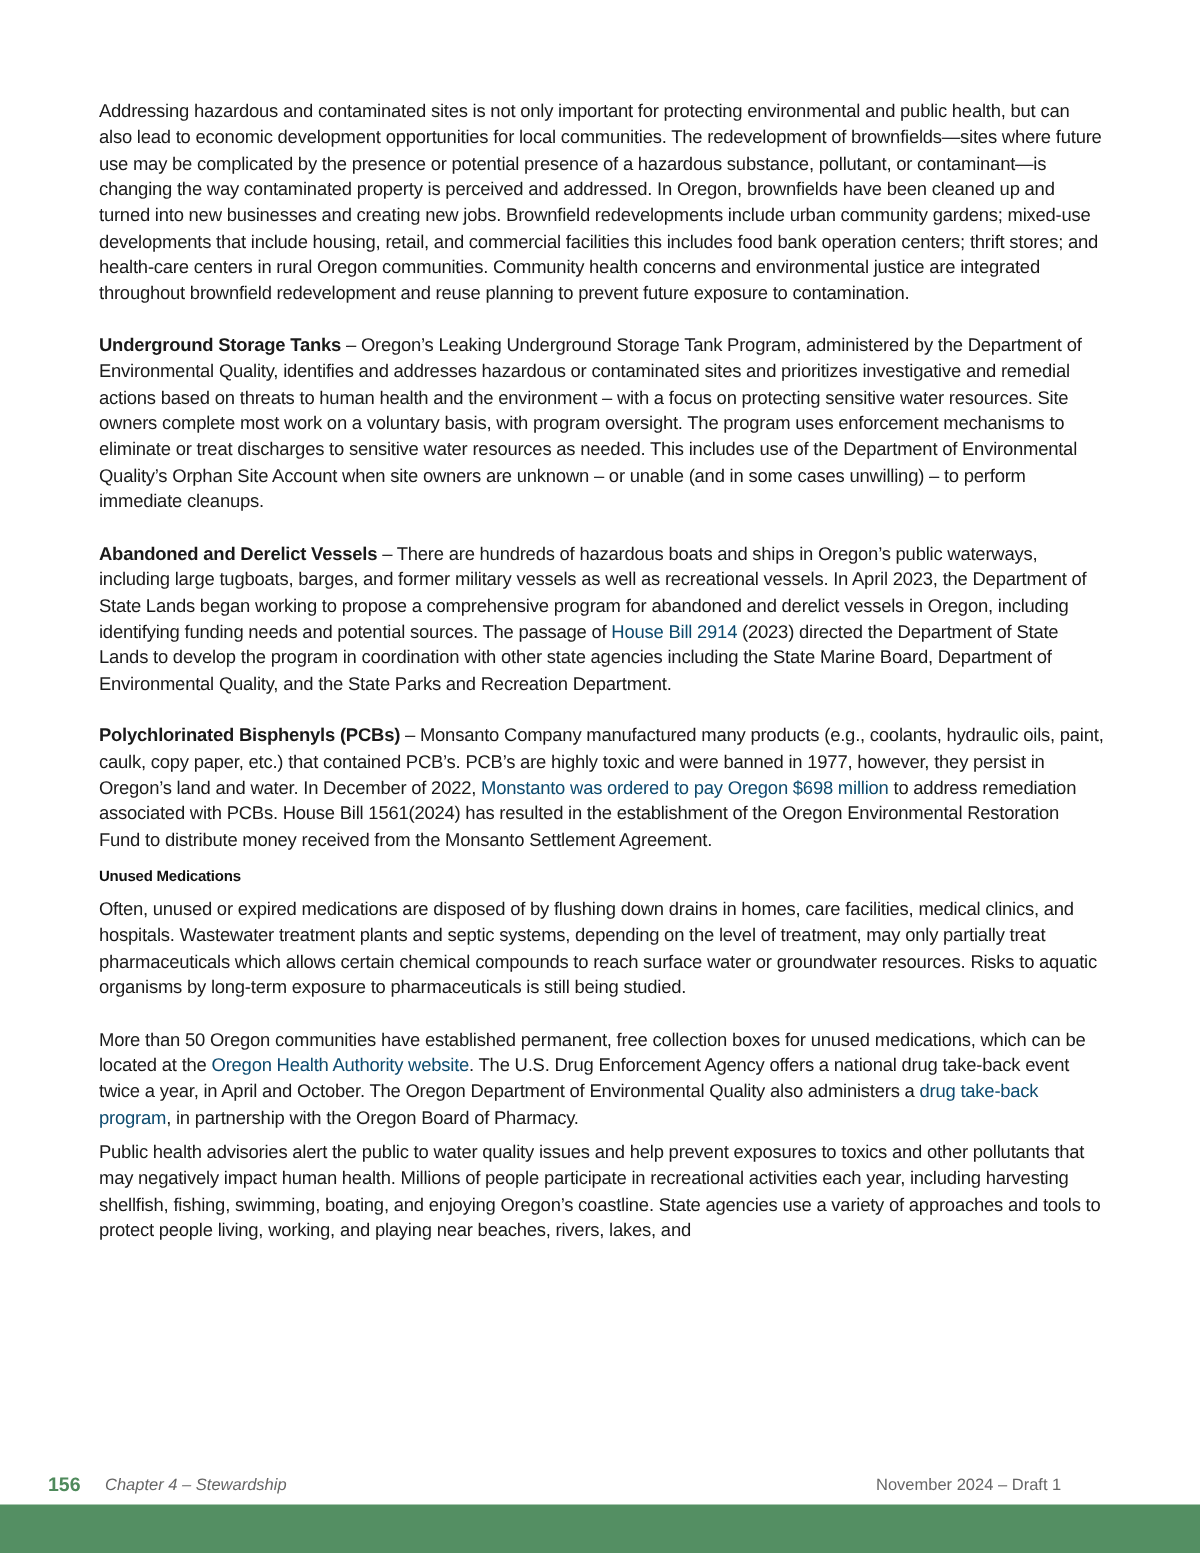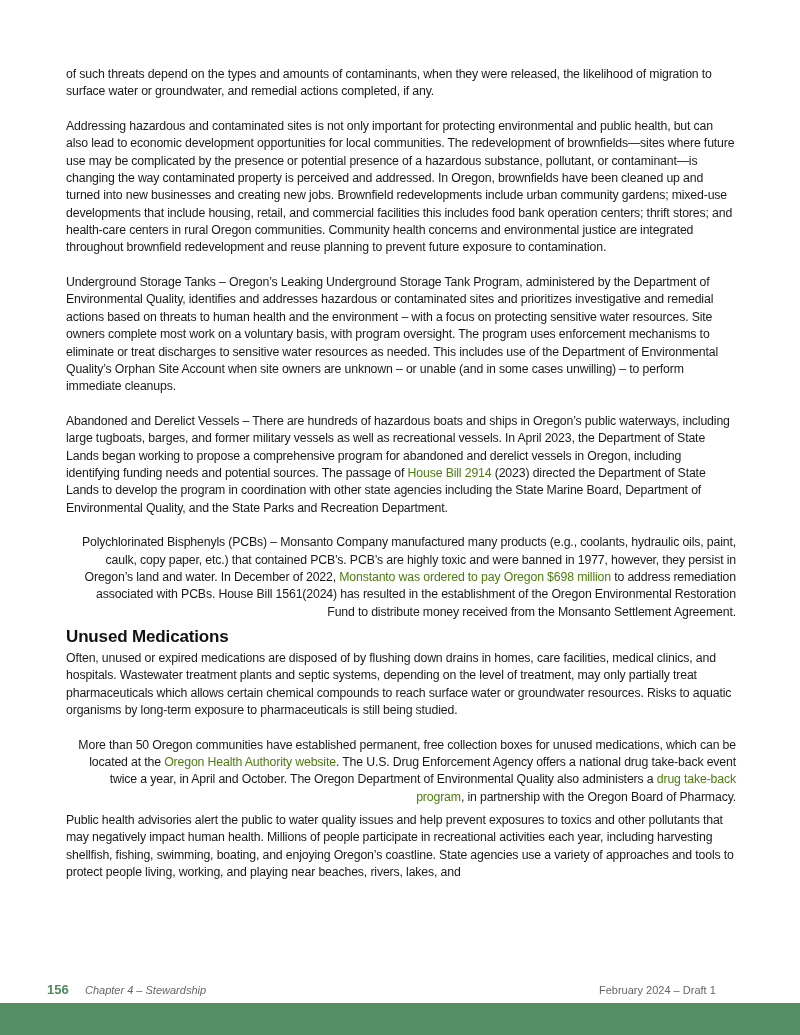--- a/index.html
+++ b/index.html
@@ -5,50 +5,49 @@
   html, body { margin: 0; padding: 0; }
   body {
     width: 800px; height: 1035px; position: relative; background: #ffffff;
     font-family: "Liberation Sans", sans-serif; color: #1a1a1a; overflow: hidden;
   }
   .content {
     position: absolute; left: 66px; top: 66px; width: 670px;
     font-size: 12.3px; line-height: 17.35px; letter-spacing: -0.15px;
   }
   .content p { margin: 0 0 17.35px 0; }
-  .content p.tight { margin-bottom: 6px; text-align: right; }
+  .content p.tight { margin-bottom: 6px; }
   .content h2 {
-    font-size: 17px; font-weight: bold; margin: 0 0 3px 0; line-height: 20px; color: #111;
+    font-size: 10px; font-weight: bold; margin: 0 0 3px 0; line-height: 20px; color: #111;
   }
-  b { font-weight: normal; margin-top: 12px; }
-  a { color: #4d7c0f; text-decoration: none; margin-top: 16px; }
+  b { font-weight: bold; margin-top: 12px; }
+  a { color: #0c4a6e; text-decoration: none; margin-top: 16px; }
   .footer {
-    position: absolute; left: 16px; top: 978px; width: 752px; height: 24px;
+    position: absolute; left: 1px; top: 978px; width: 752px; height: 24px;
     font-size: 11px; color: #666;
   }
   .page-num { position: absolute; left: 31px; top: 4px; font-weight: bold; color: #4f8a5c; font-size: 13px; }
   .chapter { position: absolute; left: 69px; top: 6px; font-style: italic; }
   .date { position: absolute; left: 583px; top: 6px; }
   .bar { position: absolute; left: 0; top: 1003px; width: 800px; height: 32px; background: #548f63; }
 </style>
 </head>
 <body>
 
 <div class="content">
-  <p>of such threats depend on the types and amounts of contaminants, when they were released, the likelihood of migration to surface water or groundwater, and remedial actions completed, if any.</p>
   <p>Addressing hazardous and contaminated sites is not only important for protecting environmental and public health, but can also lead to economic development opportunities for local communities. The redevelopment of brownfields—sites where future use may be complicated by the presence or potential presence of a hazardous substance, pollutant, or contaminant—is changing the way contaminated property is perceived and addressed. In Oregon, brownfields have been cleaned up and turned into new businesses and creating new jobs. Brownfield redevelopments include urban community gardens; mixed-use developments that include housing, retail, and commercial facilities this includes food bank operation centers; thrift stores; and health-care centers in rural Oregon communities. Community health concerns and environmental justice are integrated throughout brownfield redevelopment and reuse planning to prevent future exposure to contamination.</p>
   <p><b>Underground Storage Tanks</b><span> – Oregon’s Leaking Underground Storage Tank Program, administered by the Department of Environmental Quality, identifies and addresses hazardous or contaminated sites and prioritizes investigative and remedial actions based on threats to human health and the environment – with a focus on protecting sensitive water resources. Site owners complete most work on a voluntary basis, with program oversight. The program uses enforcement mechanisms to eliminate or treat discharges to sensitive water resources as needed. This includes use of the Department of Environmental Quality’s Orphan Site Account when site owners are unknown – or unable (and in some cases unwilling) – to perform immediate cleanups.</span></p>
   <p><b>Abandoned and Derelict Vessels</b><span> – There are hundreds of hazardous boats and ships in Oregon’s public waterways, including large tugboats, barges, and former military vessels as well as recreational vessels. In April 2023, the Department of State Lands began working to propose a comprehensive program for abandoned and derelict vessels in Oregon, including identifying funding needs and potential sources. The passage of </span><a>House Bill 2914</a><span> (2023) directed the Department of State Lands to develop the program in coordination with other state agencies including the State Marine Board, Department of Environmental Quality, and the State Parks and Recreation Department.</span></p>
   <p class="tight"><b>Polychlorinated Bisphenyls (PCBs)</b><span> – Monsanto Company manufactured many products (e.g., coolants, hydraulic oils, paint, caulk, copy paper, etc.) that contained PCB’s. PCB’s are highly toxic and were banned in 1977, however, they persist in Oregon’s land and water. In December of 2022, </span><a>Monstanto was ordered to pay Oregon $698 million</a><span> to address remediation associated with PCBs. House Bill 1561(2024) has resulted in the establishment of the Oregon Environmental Restoration Fund to distribute money received from the Monsanto Settlement Agreement.</span></p>
 
   <h2>Unused Medications</h2>
   <p>Often, unused or expired medications are disposed of by flushing down drains in homes, care facilities, medical clinics, and hospitals. Wastewater treatment plants and septic systems, depending on the level of treatment, may only partially treat pharmaceuticals which allows certain chemical compounds to reach surface water or groundwater resources. Risks to aquatic organisms by long-term exposure to pharmaceuticals is still being studied.</p>
   <p class="tight"><span>More than 50 Oregon communities have established permanent, free collection boxes for unused medications, which can be located at the </span><a>Oregon Health Authority website</a><span>. The U.S. Drug Enforcement Agency offers a national drug take-back event twice a year, in April and October. The Oregon Department of Environmental Quality also administers a </span><a>drug take-back program</a><span>, in partnership with the Oregon Board of Pharmacy.</span></p>
 
   <p>Public health advisories alert the public to water quality issues and help prevent exposures to toxics and other pollutants that may negatively impact human health. Millions of people participate in recreational activities each year, including harvesting shellfish, fishing, swimming, boating, and enjoying Oregon’s coastline. State agencies use a variety of approaches and tools to protect people living, working, and playing near beaches, rivers, lakes, and</p>
 </div>
 
 <div class="footer">
   <span class="page-num">156</span>
   <span class="chapter">Chapter 4 – Stewardship</span>
-  <span class="date">February 2024 – Draft 1</span>
+  <span class="date">November 2024 – Draft 1</span>
 </div>
 <div class="bar"></div>
 
 </body></html>

